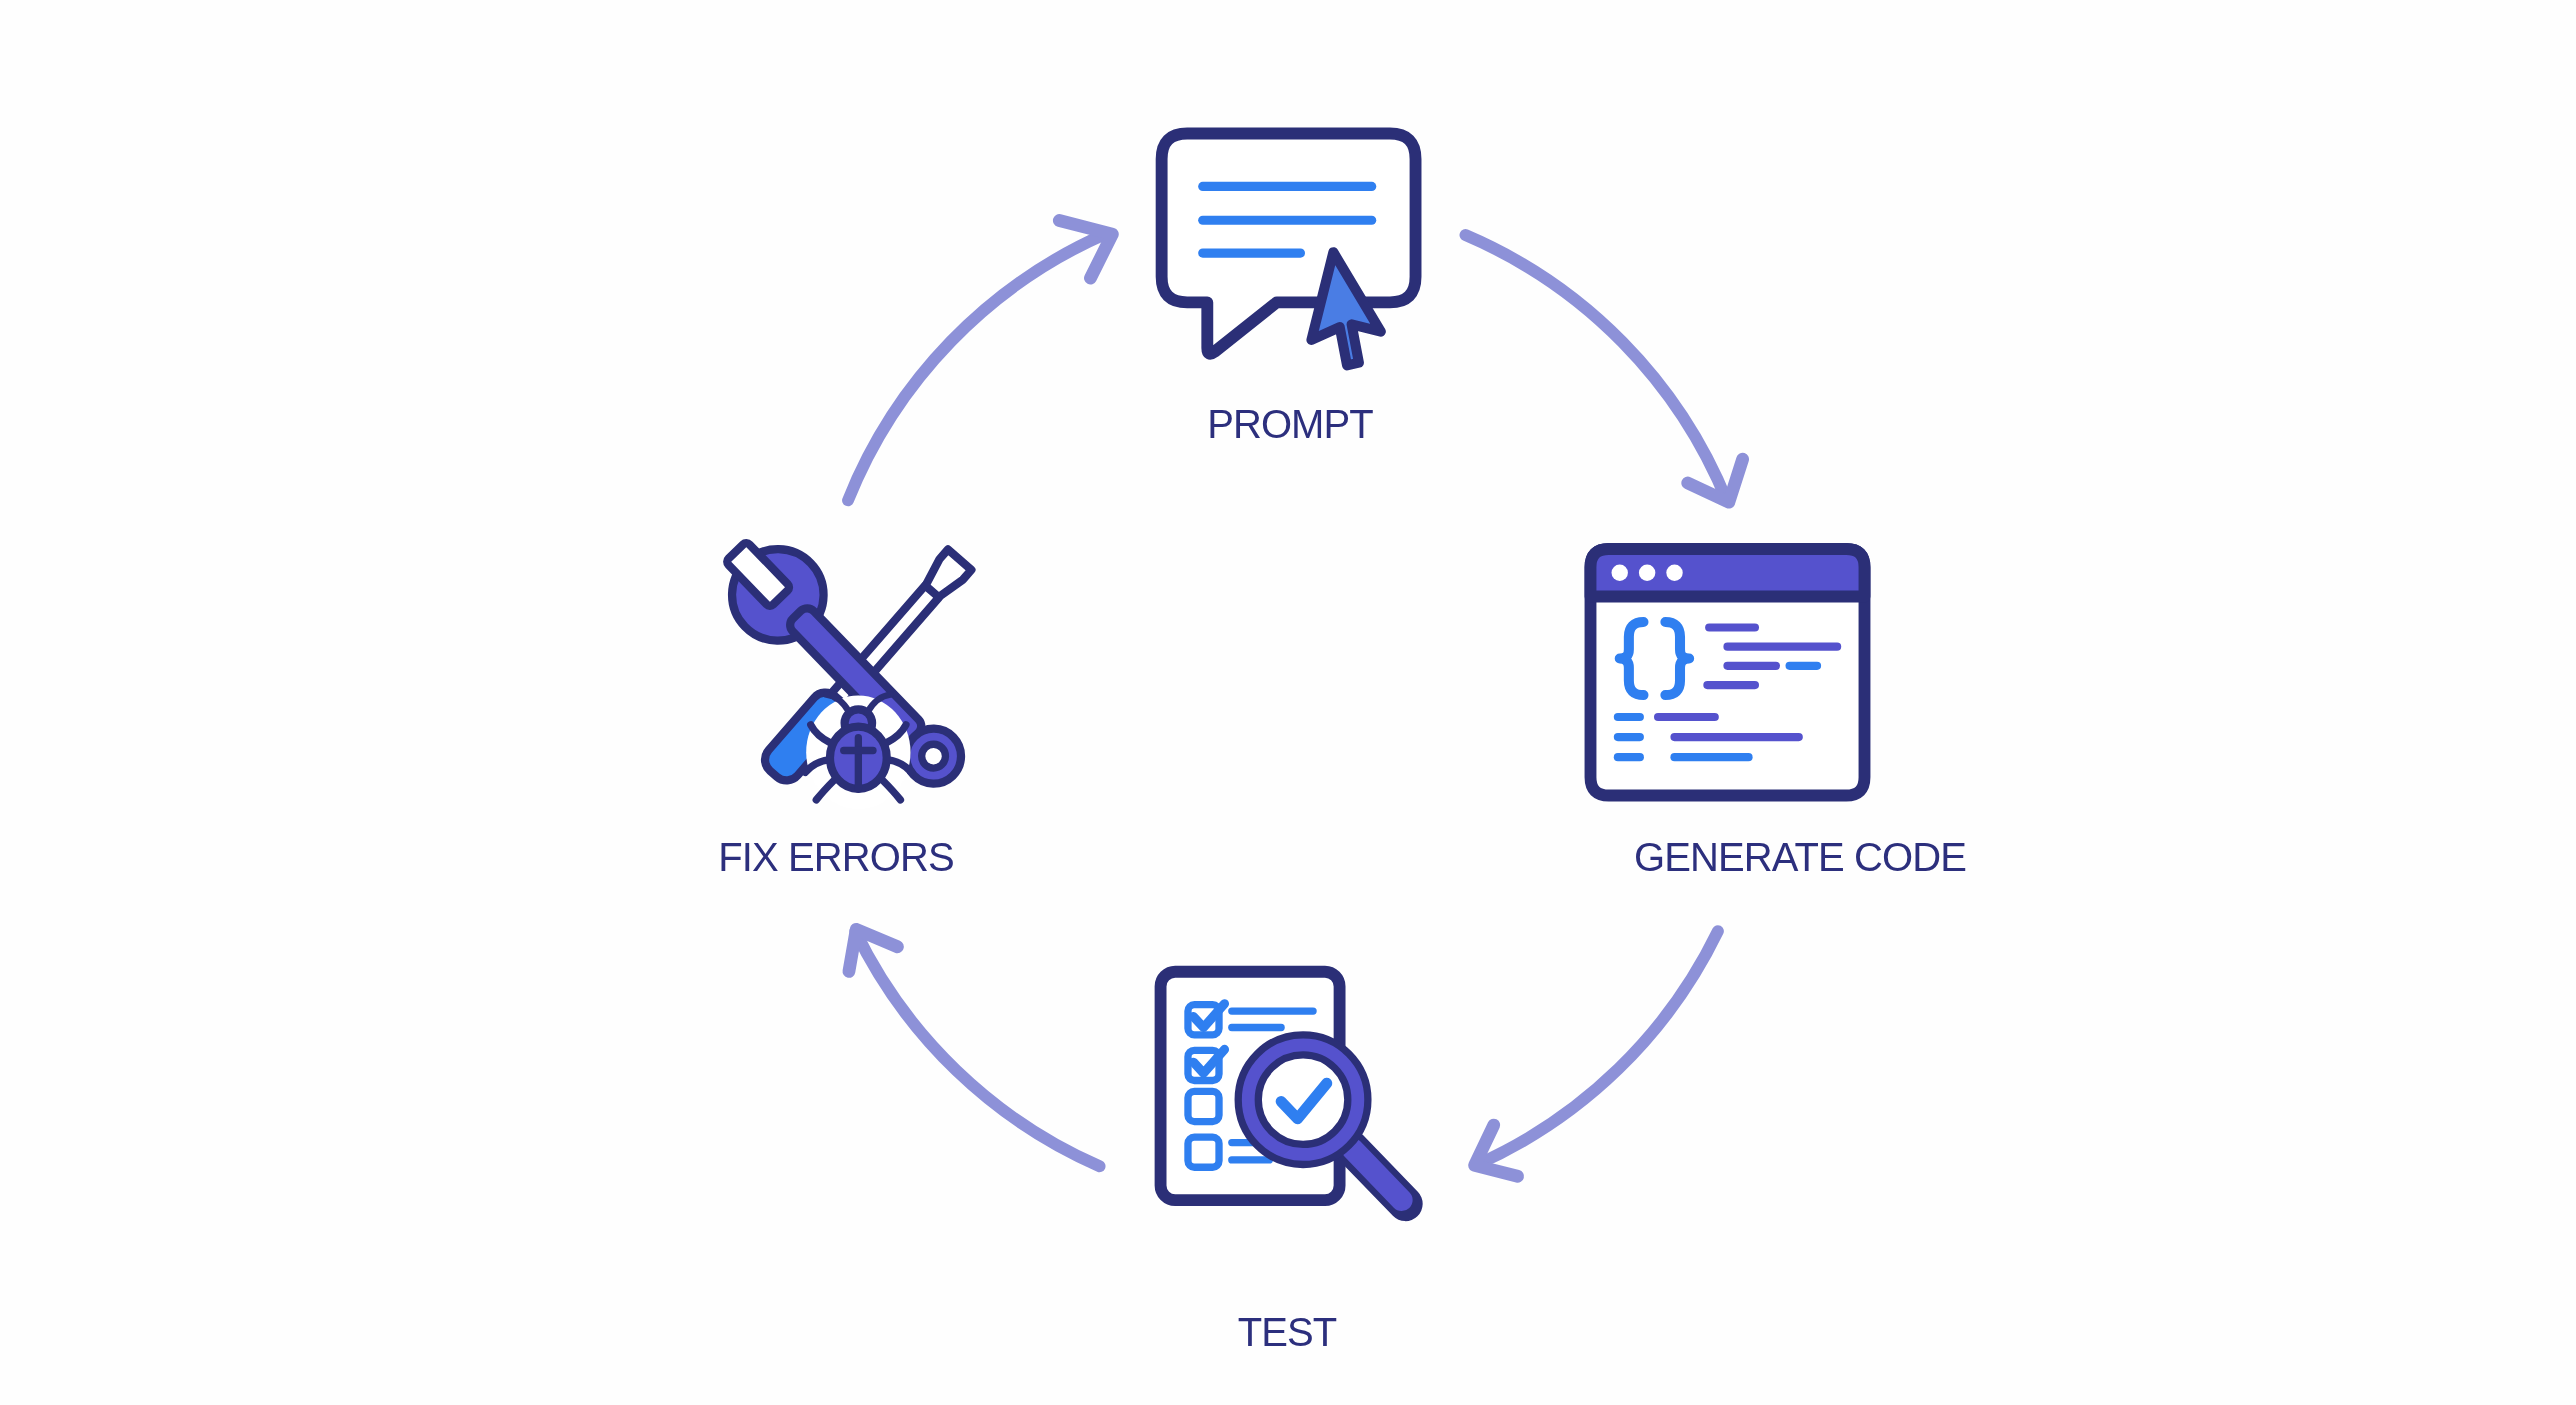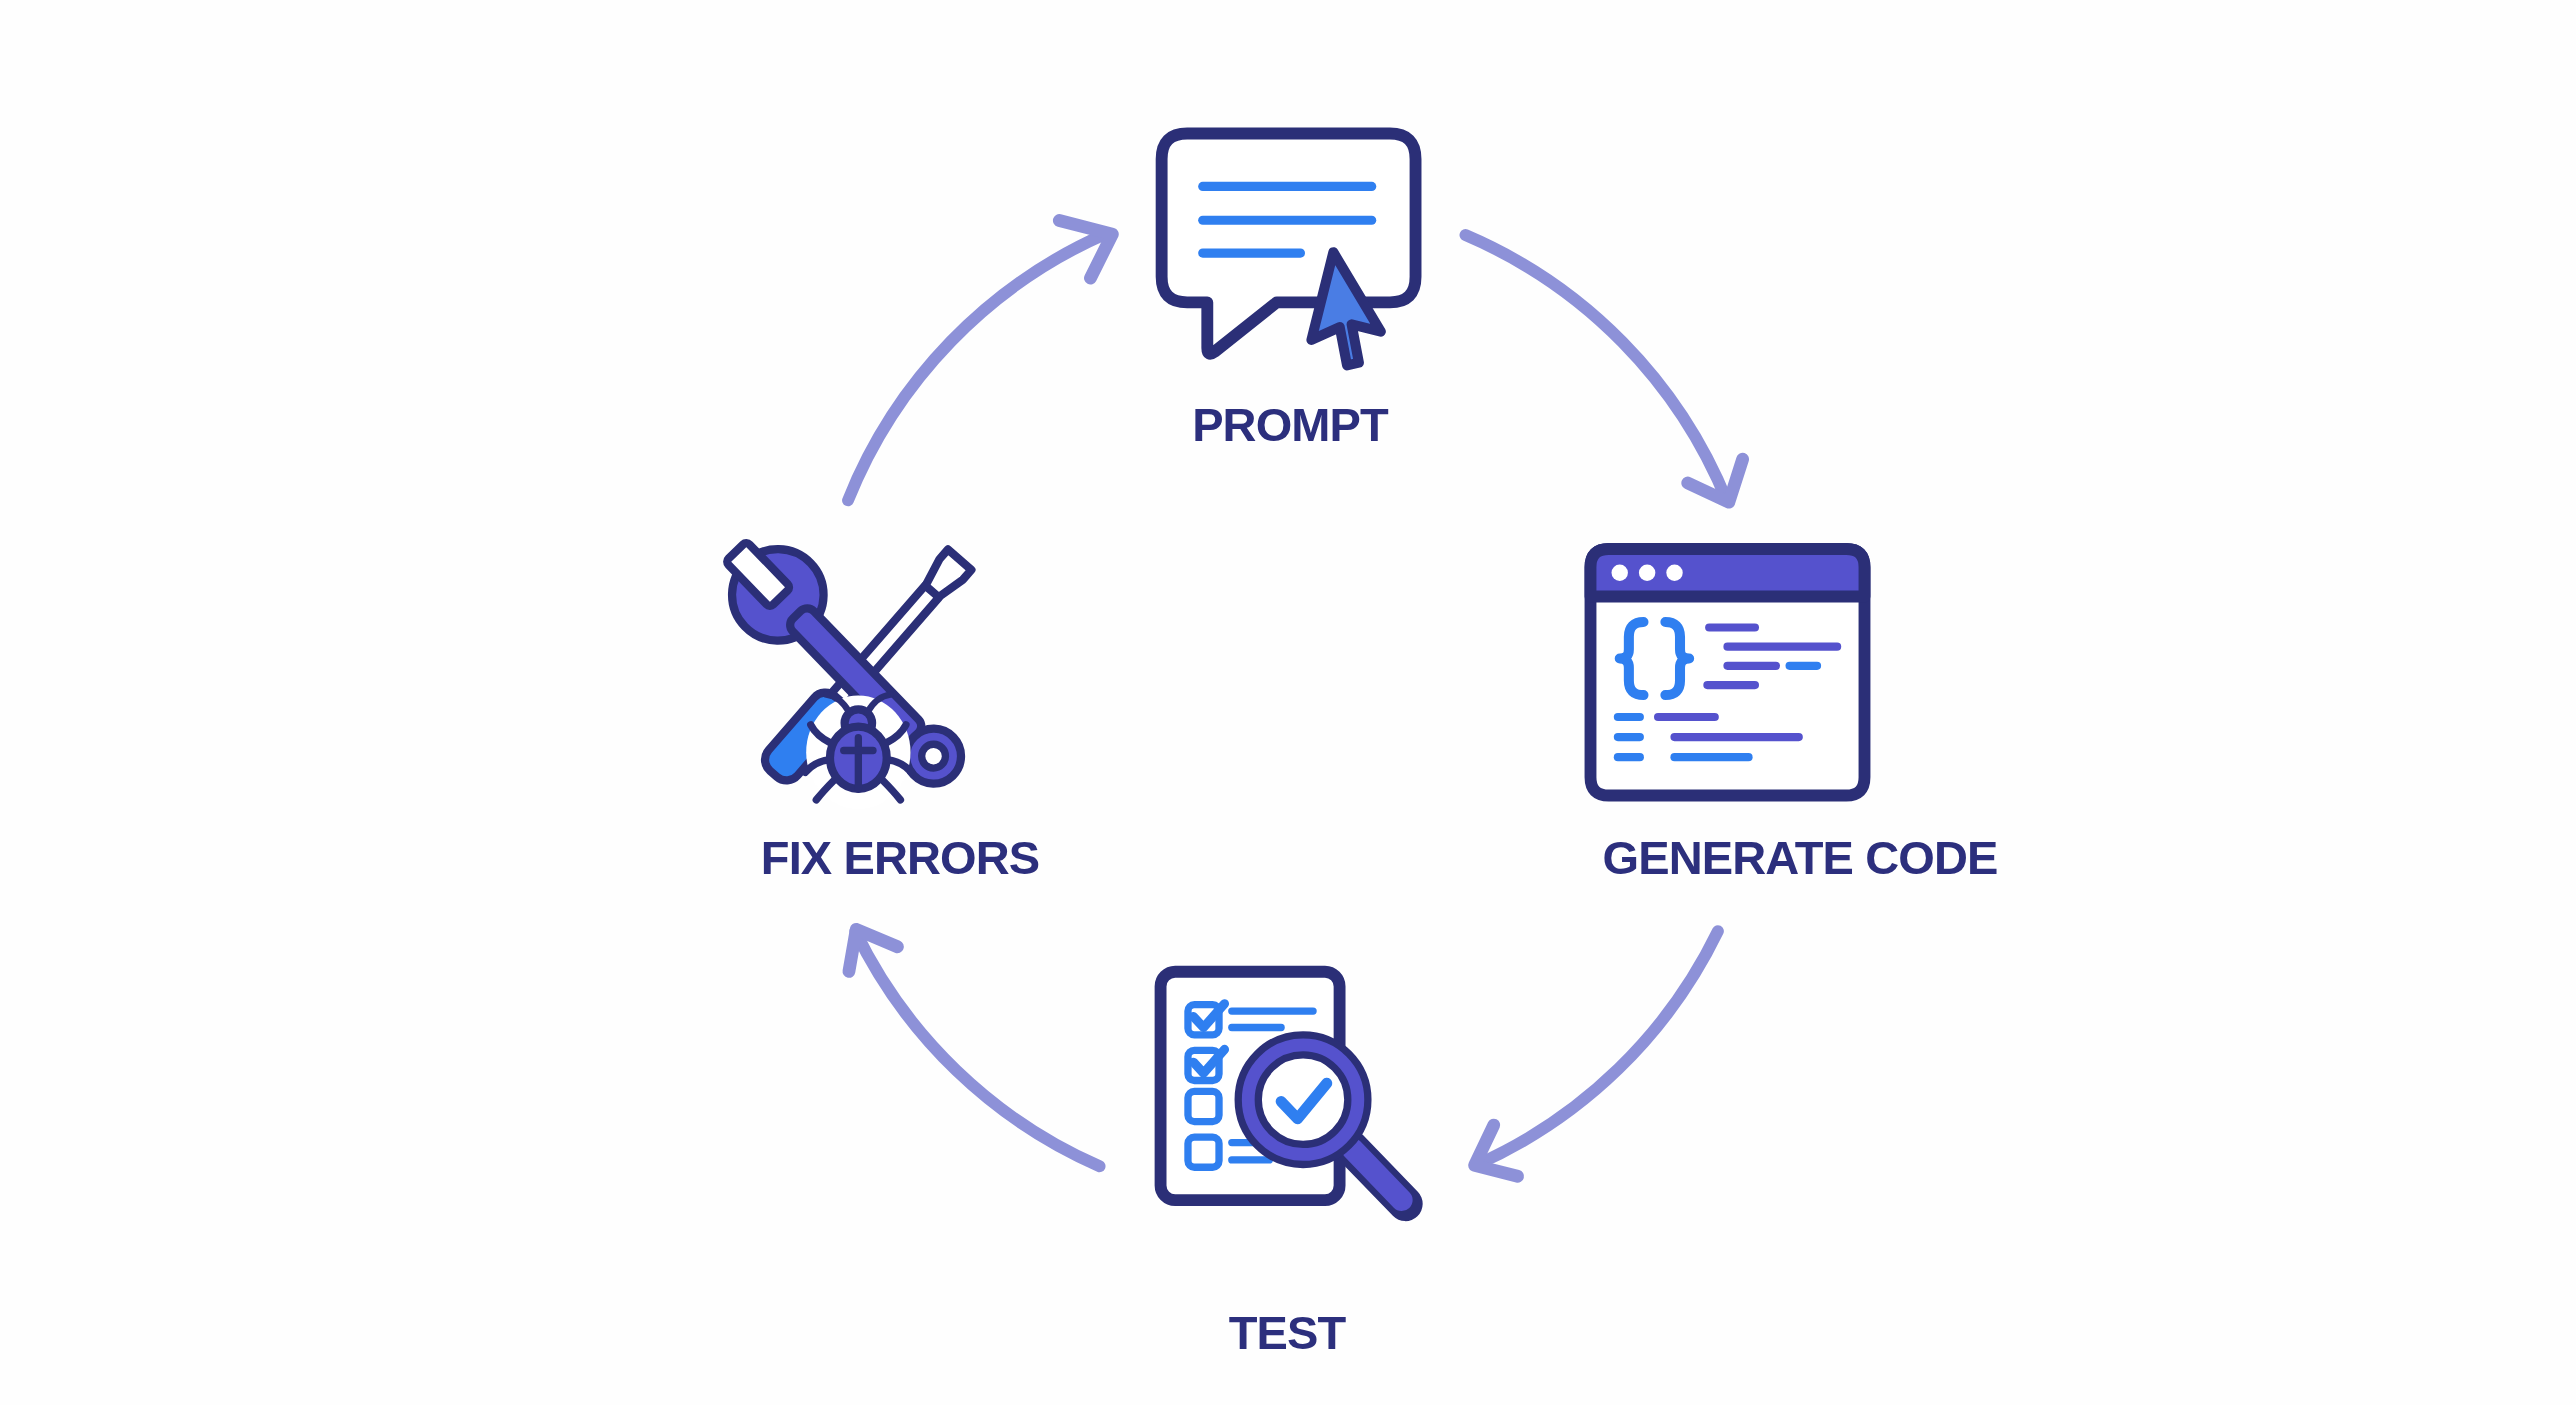--- a/index.html
+++ b/index.html
@@ -15,23 +15,23 @@
     font-family: "Liberation Sans", sans-serif;
   }
   .canvas {
     position: absolute;
     inset: 0;
   }
   .abs { position: absolute; }
   .step-label {
     position: absolute;
     transform: translateX(-50%);
-    font-size: 47px;
+    font-size: 40px;
     line-height: 59px;
-    font-weight: bold;
+    font-weight: normal;
     letter-spacing: -0.9px;
     color: var(--label, #2c2f7d);
     white-space: nowrap;
     text-align: center;
   }
   
   .st-navy   { stroke: var(--navy, #2b2f77); }
   .st-blue   { stroke: var(--blue, #2f7ff0); }
   .st-indigo { stroke: var(--indigo, #5552cd); }
   .st-arrow  { stroke: var(--arrow, #8d91d8); }
@@ -177,17 +177,17 @@
         <path class="fl-none st-navy rnd" stroke-width="8" d="M 119 252 Q 102 254 92 266"></path>
         <path class="fl-none st-navy rnd" stroke-width="8" d="M 124 274 Q 112 286 104 296"></path>
         <path class="fl-none st-navy rnd" stroke-width="8" d="M 180 234 Q 196 226 202 214"></path>
         <path class="fl-none st-navy rnd" stroke-width="8" d="M 181 252 Q 198 254 208 266"></path>
         <path class="fl-none st-navy rnd" stroke-width="8" d="M 176 274 Q 188 286 196 296"></path>
         <ellipse class="fl-indigo st-navy rnd" stroke-width="9" cx="150" cy="250" rx="31" ry="34"></ellipse>
         <line class="st-navy rnd" stroke-width="8" x1="150" y1="228" x2="150" y2="284"></line>
         <line class="st-navy rnd" stroke-width="8" x1="134" y1="242" x2="166" y2="242"></line>
       </g>
     </svg>
-    <div class="step-label" style="left:900px;top:828px">FIX ERRORS</div>
+    <div class="step-label" style="left:836px;top:828px">FIX ERRORS</div>
   </div>
 
 </div>
 
 
 </body></html>

